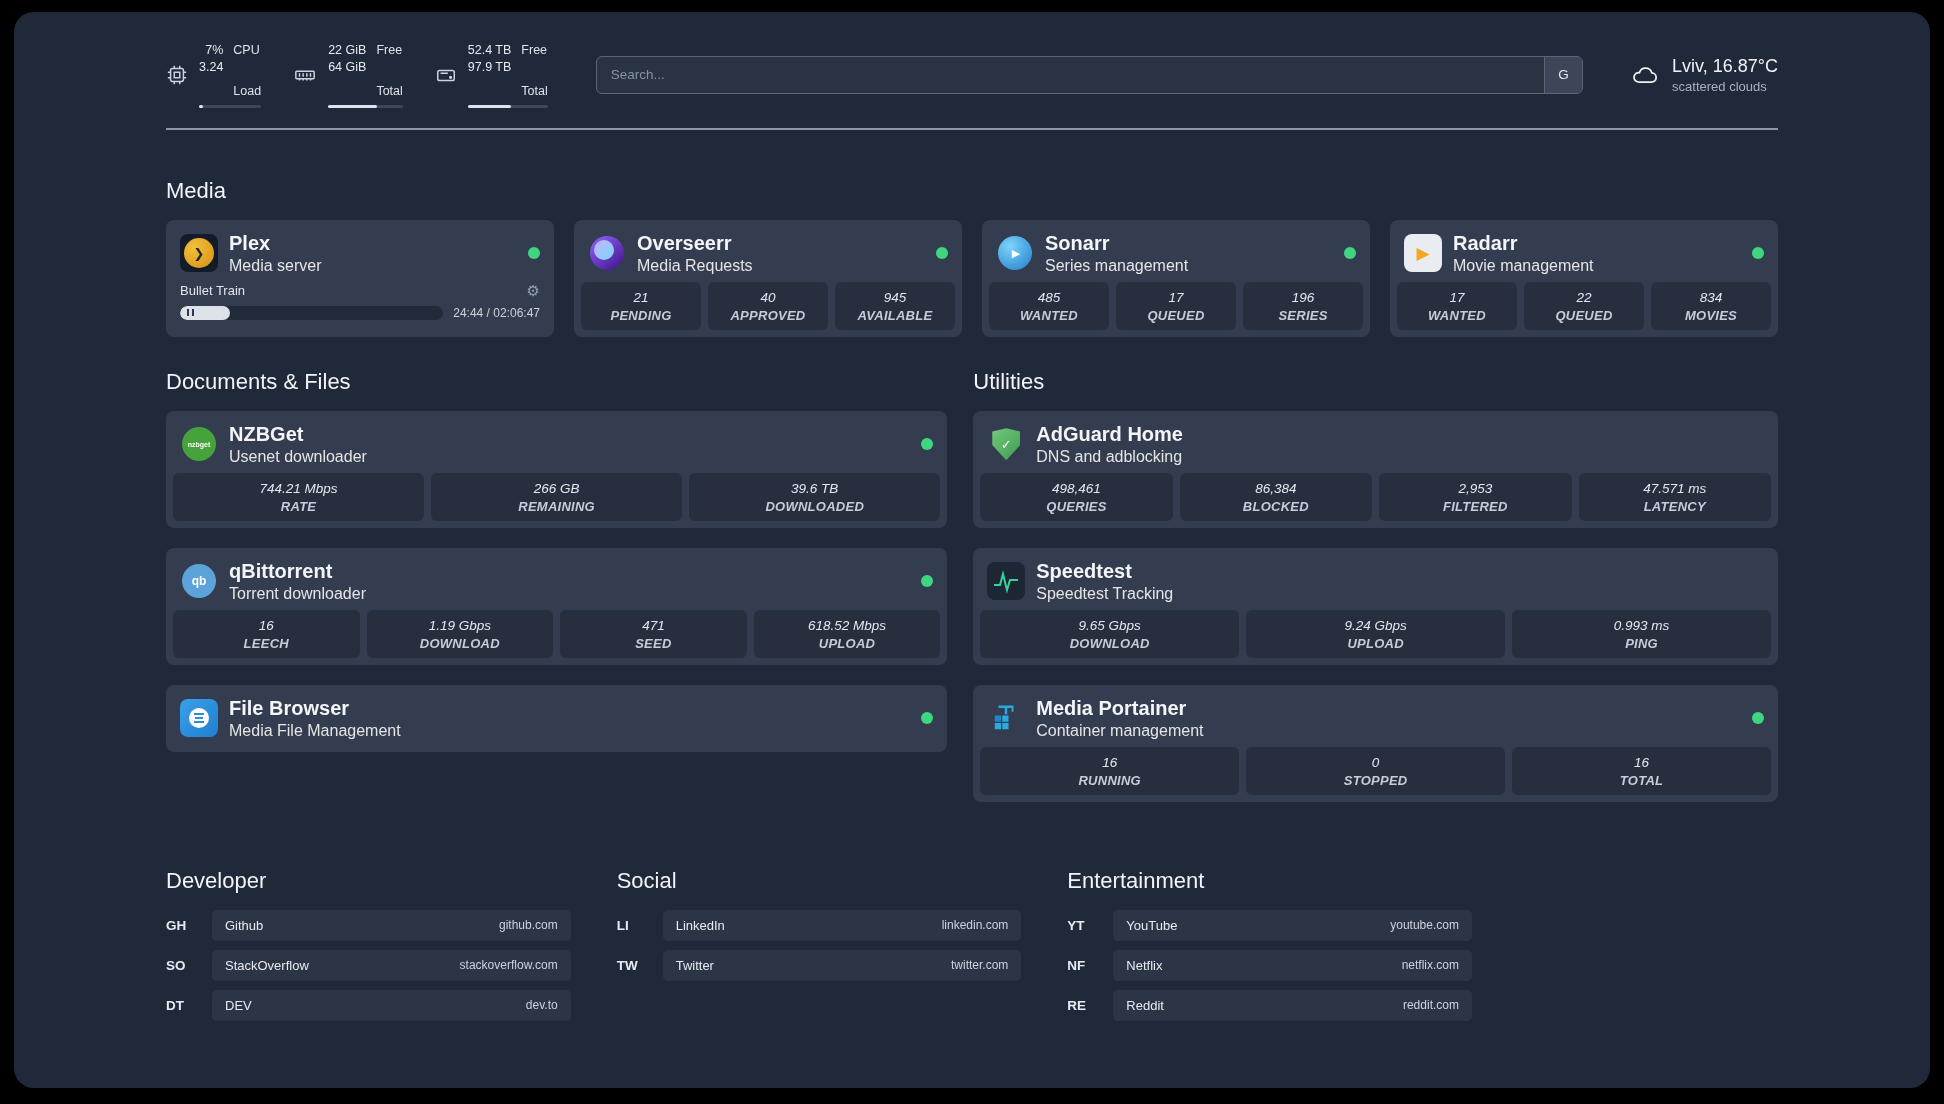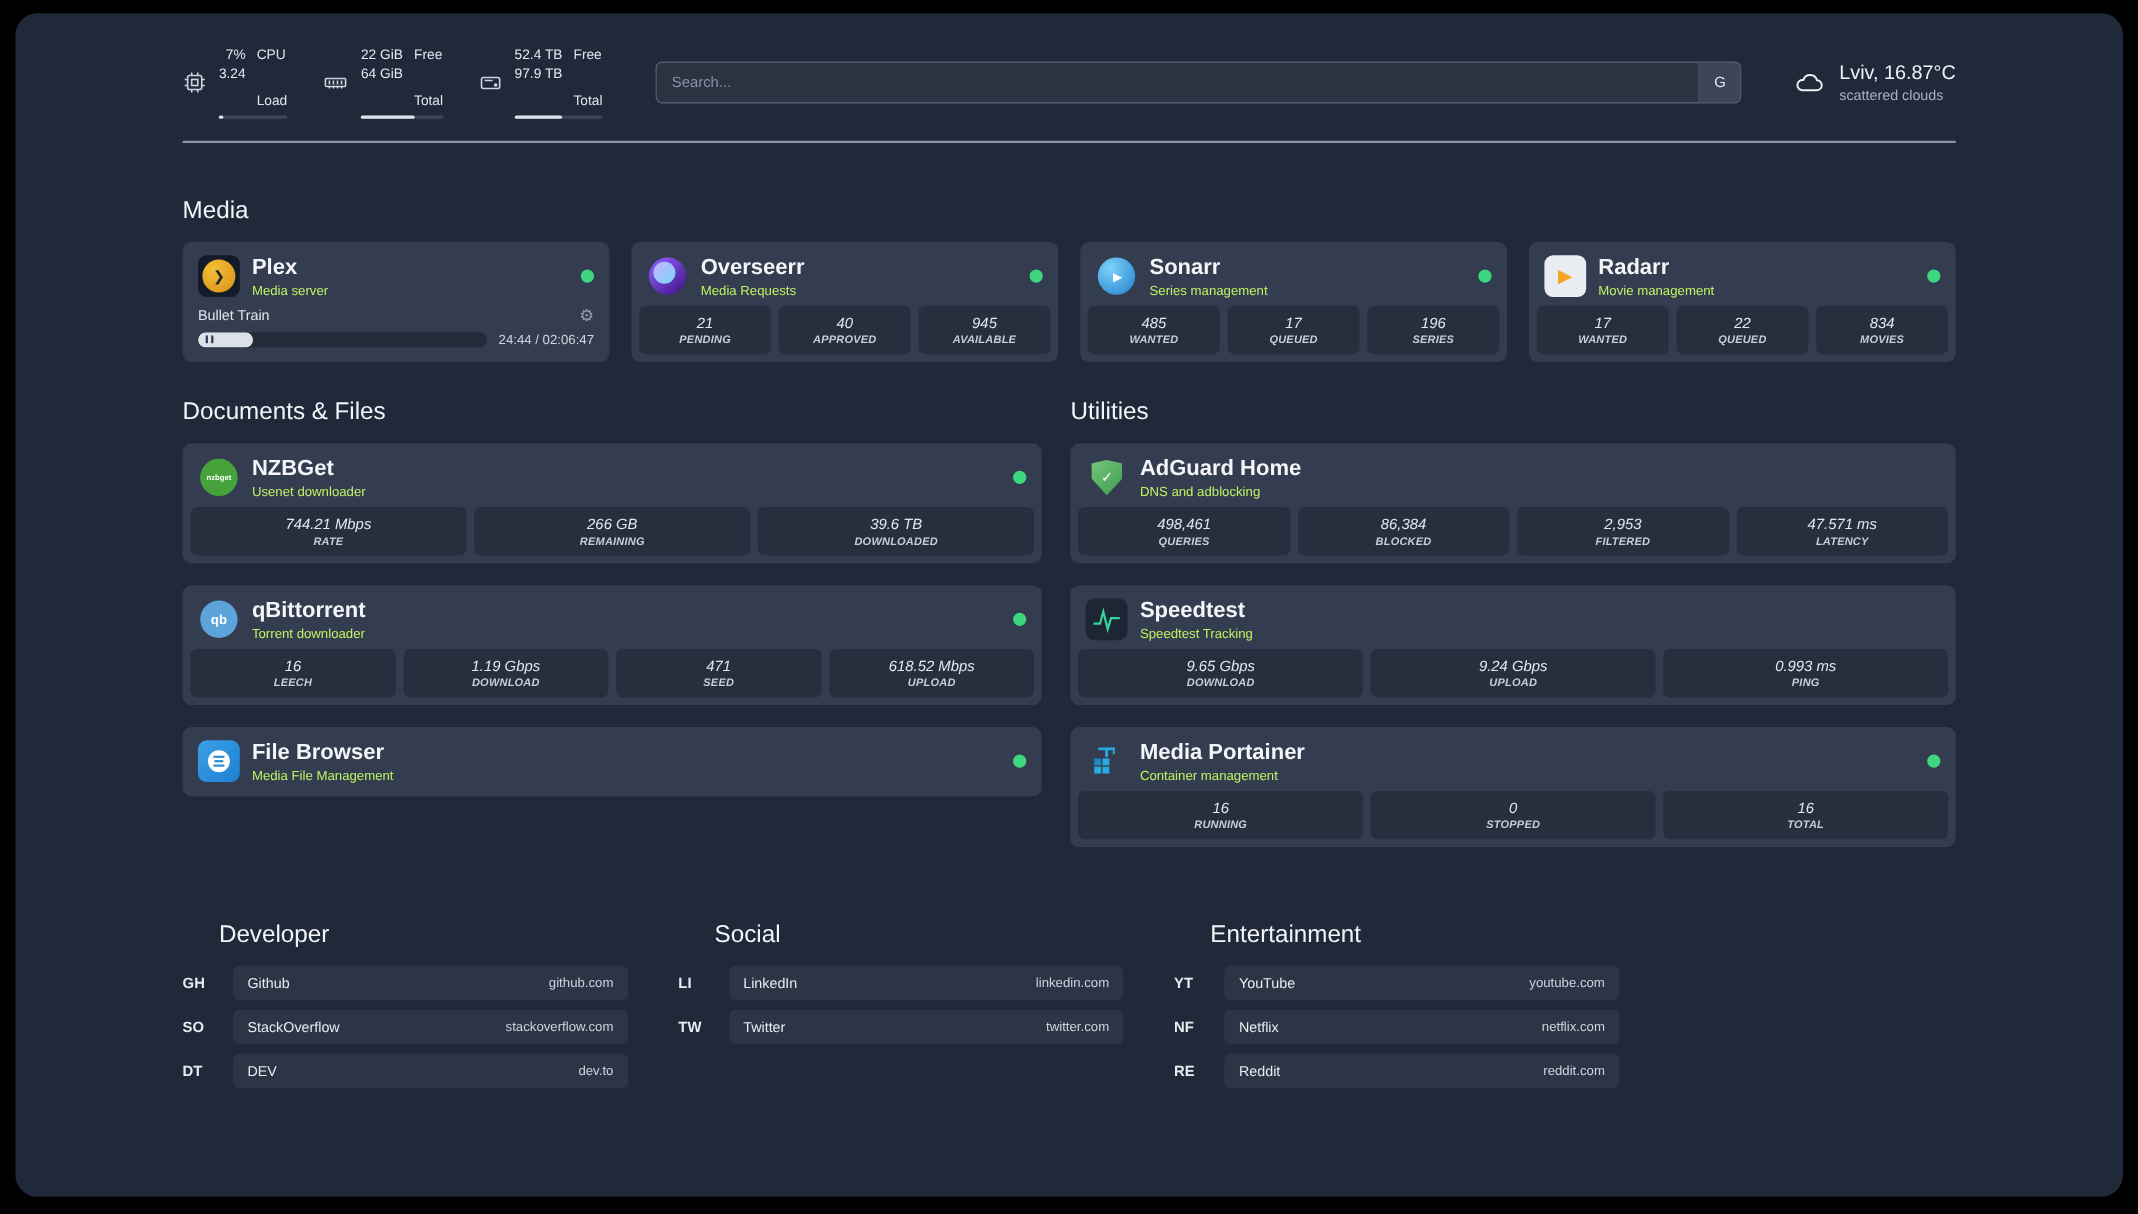--- a/index.html
+++ b/index.html
@@ -51,27 +51,27 @@
   .twocol h2 { margin-top:32px; }
 
   .grid4 { display:grid; grid-template-columns:repeat(4,1fr); gap:20px; }
   .twocol { display:grid; grid-template-columns:1fr 1.03fr; gap:26px; }
   .stack { display:flex; flex-direction:column; gap:20px; }
 
   .card { background:#333d4f; border-radius:8px; padding:7px; }
   .card-head { display:flex; align-items:center; gap:11px; padding:5px 7px 7px; cursor:pointer; }
   .tile { width:38px; height:38px; border-radius:8px; display:flex; align-items:center; justify-content:center; flex:none; }
   .titles .t { font-size:20px; font-weight:600; color:#f3f5f8; }
-  .titles .s { font-size:12px; color:#bef264; margin-top:2px; }
+  .titles .s { font-size:16px; color:#e5e5e5; margin-top:2px; }
   .dot { width:12px; height:12px; border-radius:50%; background:#3ed67f; margin-left:auto; flex:none; }
 
   .stats { display:grid; grid-auto-flow:column; grid-auto-columns:1fr; gap:7px; }
   .stat { background:#272f3f; border-radius:6px; text-align:center; padding:8px 4px 7px;font-style:italic; }
   .stat .v { font-size:13.5px; color:#e4e8ee; }
-  .stat .l { font-size:10px; font-weight:700; color:#c6cdd8; margin-top:3px; letter-spacing:.02em; }
+  .stat .l { font-size:13px; font-weight:700; color:#c6cdd8; margin-top:3px; letter-spacing:.02em; }
 
   
   .player { padding:0 7px 4px; }
   .p-row1 { display:flex; align-items:center; font-size:13px; color:#e2e6ec; }
   .gear { margin-left:auto; color:#95a0b1; font-size:15px; cursor:pointer; }
   .p-row2 { display:flex; align-items:center; gap:10px; margin-top:6px; }
   .ptrack { flex:1; height:14px; border-radius:7px; background:#222b3a; overflow:hidden; cursor:pointer; }
   .pfill { height:100%; background:#dde1e8; border-radius:7px; display:flex; align-items:center; padding-left:7px; gap:2.5px; }
   .pb { width:2px; height:7px; background:#2c3850; }
   .ptime { font-size:12px; color:#ced4dd; white-space:nowrap; }
@@ -108,21 +108,21 @@
   .ag-shield { width:28px; height:32px;
     clip-path:polygon(50% 0,100% 10%,100% 52%,50% 100%,0 52%,0 10%);
     background:linear-gradient(135deg,#74c97c,#3f9b52);
     display:flex; align-items:center; justify-content:center;
     color:#fff; font-size:13px; font-weight:700; }
   .st-tile { background:#1d2634; }
 
   
   .bookmarks { display:grid; grid-template-columns:repeat(3,1fr); gap:46px;
     width:1306px; margin-top:66px; padding-bottom:40px; }
-  .bgroup h2 { margin-top:0;margin-left:33px; }
+  .bgroup h2 { margin-top:0; }
   .bm { display:flex; align-items:center; margin-bottom:9px; }
   .abbr { width:46px; font-size:13.5px; font-weight:700; color:#e8ebf0; flex:none; }
   .pill { flex:1; height:31px; background:#2b3546; border-radius:5px;
     display:flex; align-items:center; justify-content:space-between;
     padding:0 13px; cursor:pointer; text-decoration:none; }
   .bname { font-size:13px; color:#e8ebf0; }
   .burl { font-size:12px; color:#cdd3dc; }
 </style>
 </head>
 <body>

